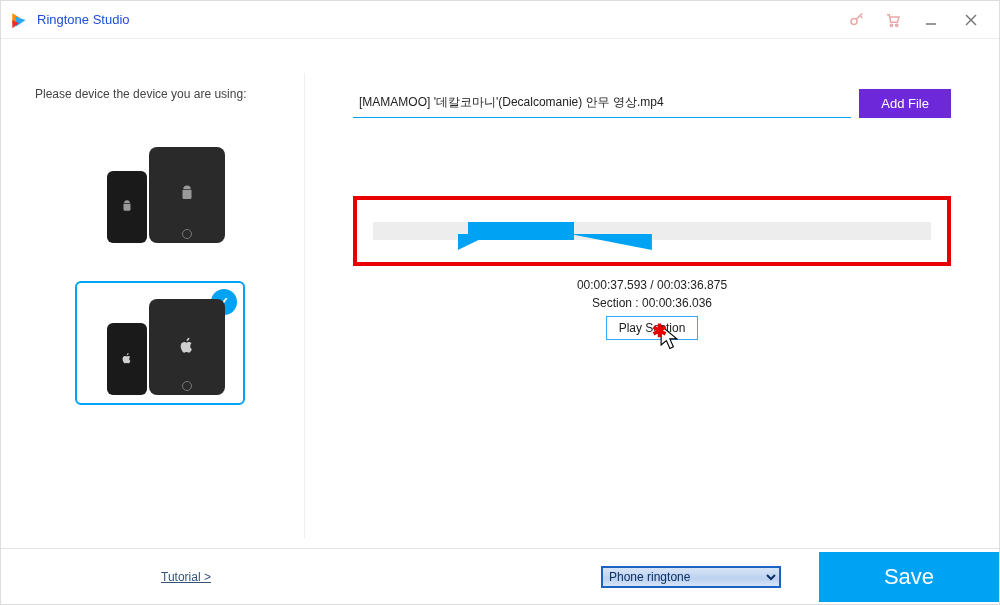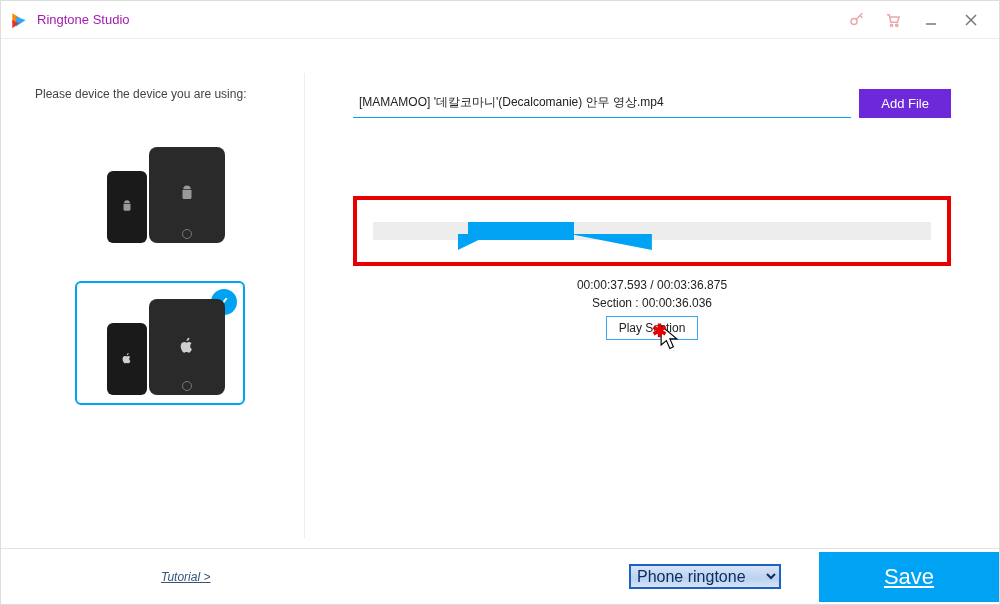--- a/index.html
+++ b/index.html
@@ -3,21 +3,21 @@
 <meta charset="utf-8">
 <style>
 * { margin: 0; padding: 0; box-sizing: border-box; font-family: "Segoe UI", Arial, sans-serif; }
 body { background: #fff; width: 1000px; height: 605px; overflow: hidden; }
 
 .window { width: 1000px; height: 605px; display: flex; flex-direction: column; border: 1px solid #ddd; }
 
 
 .titlebar { display: flex; align-items: center; height: 38px; padding: 0 8px; border-bottom: 1px solid #eee; }
 .titlebar .logo { width: 20px; height: 20px; margin-right: 8px; display: flex; align-items: center; }
-.titlebar .title { flex: 0 0 auto; font-size: 13px; color: #a21caf; }
+.titlebar .title { flex: 0 0 auto; font-size: 13px; color: #1d4ed8; }
 .titlebar .spacer { flex: 1; }
 .titlebar .tb-icon { width: 36px; height: 32px; display: flex; align-items: center; justify-content: center; color: #e99; cursor: pointer; }
 .titlebar .win-btn { width: 40px; height: 32px; display: flex; align-items: center; justify-content: center; color: #666; cursor: pointer; font-size: 14px; }
 
 
 .content { flex: 1; display: flex; padding: 34px 14px 10px 14px; }
 
 
 .left { width: 290px; padding: 8px 16px; border-right: 1px solid #eee; }
 .left .prompt { font-size: 12px; color: #444; margin: 6px 0 28px 4px; }
@@ -59,24 +59,24 @@
 .play-section-wrap { text-align: center; margin-top: 4px; position: relative; }
 .play-section { border: 1px solid #32a8ff; background: #fff; color: #222; font-size: 12px; padding: 4px 12px; cursor: pointer; }
 
 
 .cursor-overlay { position: absolute; left: 50%; top: 8px; transform: translate(6px, 0); pointer-events: none; }
 .click-star { color: #e60000; font-size: 18px; font-weight: bold; position: absolute; left: -6px; top: -4px; }
 .pointer { width: 22px; height: 28px; }
 
 
 .bottom { height: 56px; border-top: 1px solid #e3e3e3; display: flex; align-items: center; padding-left: 160px; }
-.tutorial { font-size: 12px; color: #35547a; text-decoration: underline; cursor: pointer; font-style: italic; }
+.tutorial { font-size: 12px; color: #35547a; text-decoration: underline; cursor: pointer; }
 .bottom .spacer { flex: 1; }
-.ringtone-select { width: 152px; font-size: 16px; border: 2px solid #1b62c4; padding: 1px 2px; margin-right: 38px; background: linear-gradient(#d7e4f7, #bcd2ef 60%, #d7e4f7); color: #0b2e66; }
-.save-btn { height: 50px; width: 180px; background: #00a2f3; color: #fff; border: none; font-size: 22px; cursor: pointer; text-decoration: underline; }
+.ringtone-select { width: 180px; font-size: 12px; border: 2px solid #1b62c4; padding: 1px 2px; margin-right: 38px; background: linear-gradient(#d7e4f7, #bcd2ef 60%, #d7e4f7); color: #0b2e66; }
+.save-btn { height: 50px; width: 180px; background: #00a2f3; color: #fff; border: none; font-size: 22px; cursor: pointer; }
 </style>
 </head>
 <body>
 
 <div class="window">
 
   <div class="titlebar">
     <span class="logo">
       <svg viewBox="0 0 24 24" width="20" height="20">
         <path d="M4 4 L14 10 L4 16 Z" fill="#ff8a00"></path>

